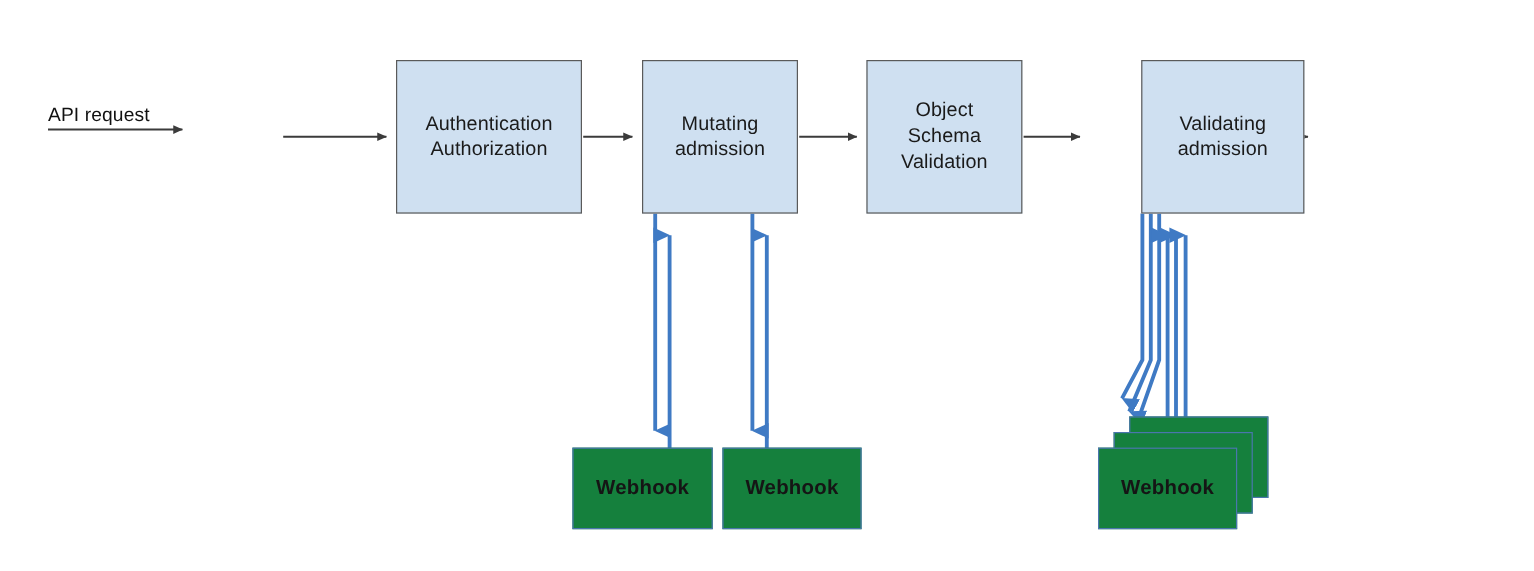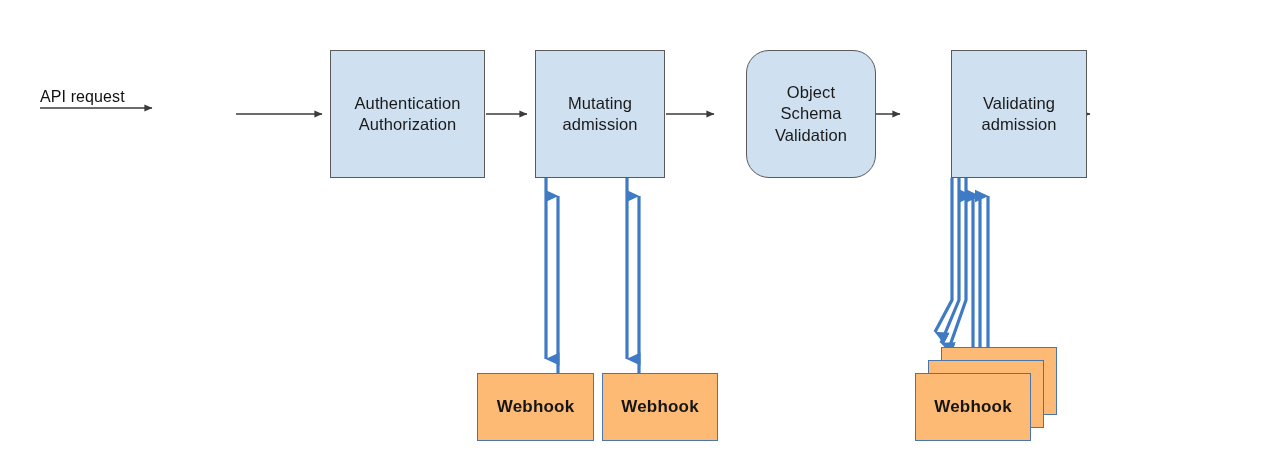--- a/index.html
+++ b/index.html
@@ -22,21 +22,21 @@
     text-align:center;
     color:#1a1a1a;
     font-size:16.5px;
     line-height:1.30;
     letter-spacing:.1px;
     white-space:pre-line;
   }
   .webhook{
     position:absolute;
     box-sizing:border-box;
-    background:#fdba74;
+    background:#15803d;
     border:1.8px solid #4a76ad;
     display:flex;align-items:center;justify-content:center;
     text-align:center;
     color:#151515;
     font-size:17px;
     font-weight:700;
     letter-spacing:.2px;
   }
   .webhook.ghost{}
   .req-label{
@@ -122,21 +122,21 @@
 
   <div class="req-label" style="left:40px;top:88px;">API request</div>
 
 
   <div class="node" style="left:330px;top:50px;width:155px;height:128px;">Authentication
 Authorization</div>
 
   <div class="node" style="left:535px;top:50px;width:130px;height:128px;">Mutating
 admission</div>
 
-  <div class="node" style="left:746px;top:50px;width:130px;height:128px;border-radius:23px;">Object
+  <div class="node" style="left:722px;top:50px;width:130px;height:128px;">Object
 Schema
 Validation</div>
 
   <div class="node" style="left:951px;top:50px;width:136px;height:128px;">Validating
 admission</div>
 
 
   <div class="webhook" style="left:477px;top:373px;width:117px;height:68px;">Webhook</div>
 
   <div class="webhook" style="left:602px;top:373px;width:116px;height:68px;">Webhook</div>

